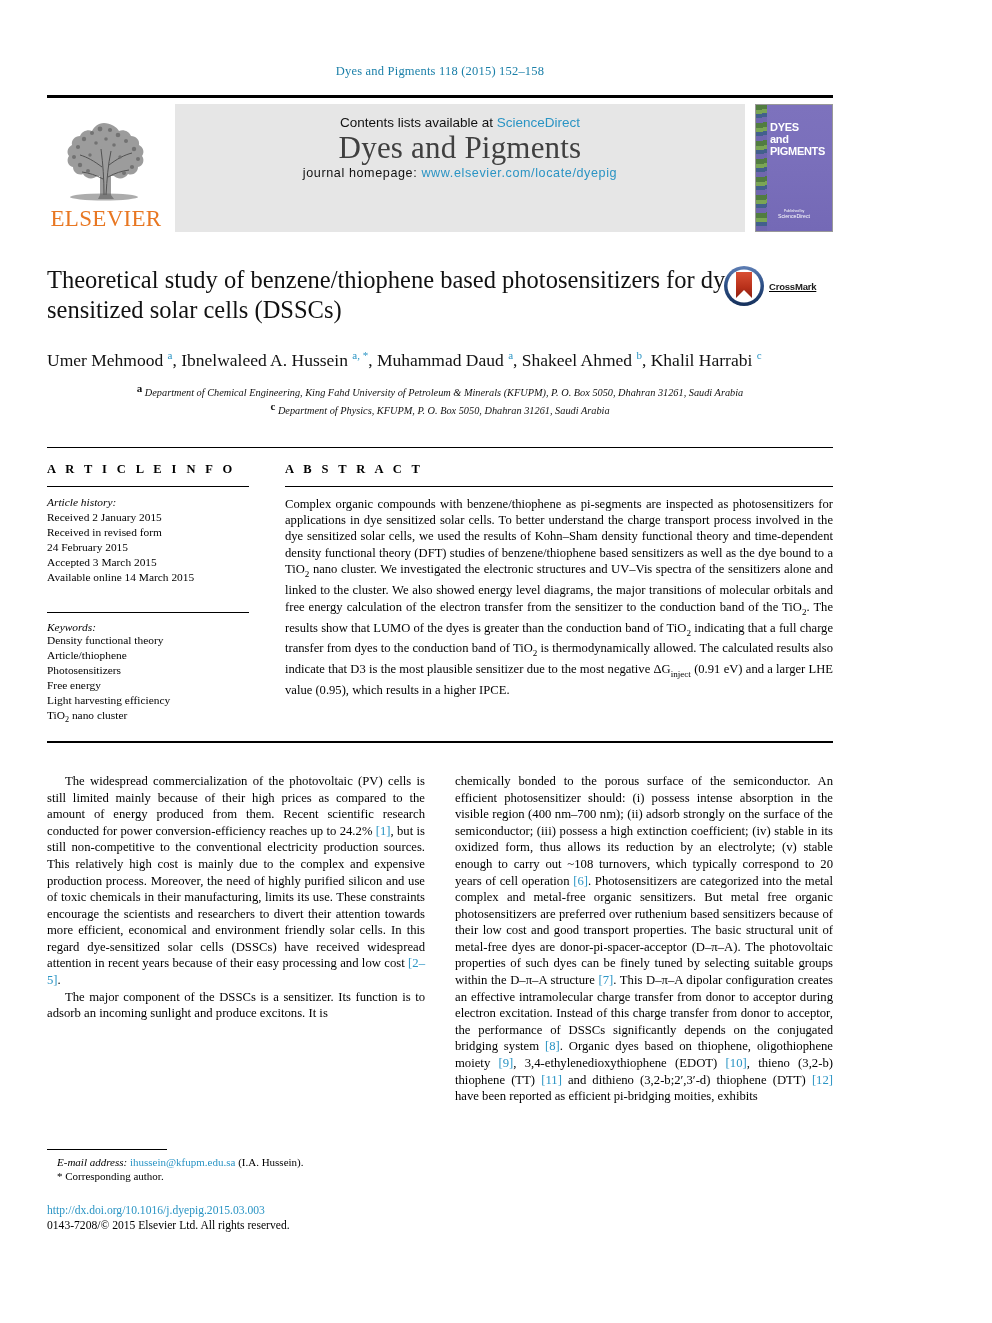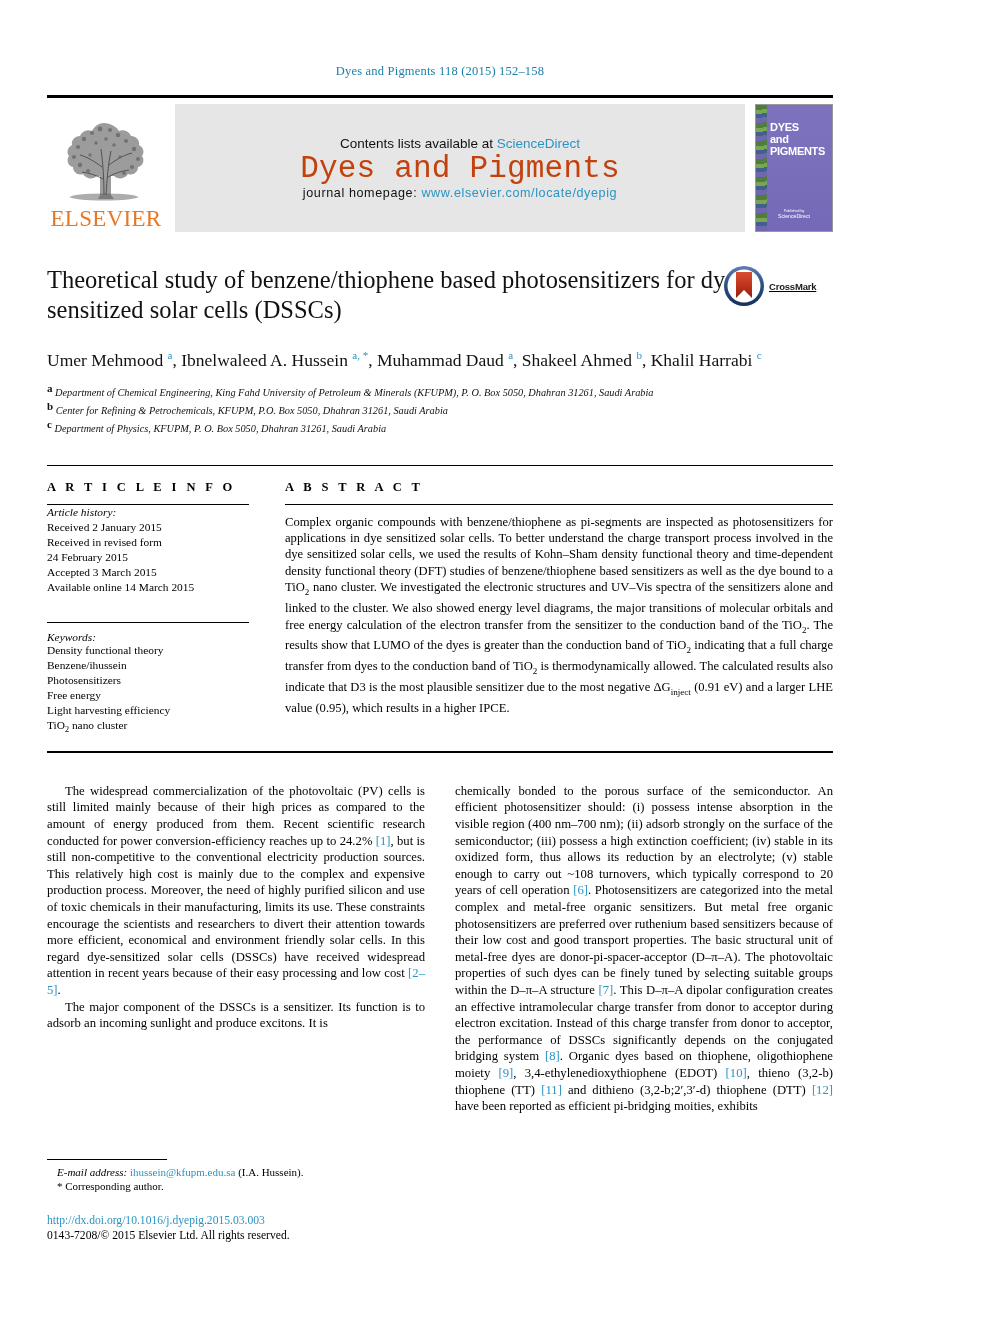--- a/index.html
+++ b/index.html
@@ -65,36 +65,36 @@
     font-weight: 400;
   }
   .contents-band {
     flex: 1 1 auto;
     background: #e6e6e6;
     margin-left: 10px;
     margin-right: 10px;
     display: flex;
     flex-direction: column;
     align-items: center;
-    justify-content: center;
+    justify-content: flex-start;
     padding: 11px 0 12px 0;
     box-sizing: border-box;
   }
   .contents-line {
     font-family: "Liberation Sans", sans-serif;
     font-size: 13.5px;
     color: #111;
   }
   .contents-line .sd {
     color: #2a94c4;
   }
   .journal-name {
-    font-family: Liberation Mono, monospace;
+    font-family: Liberation Serif, serif;
     font-size: 31px;
-    color: #c2410c;
+    color: #404040;
     letter-spacing: .2px;
   }
   .homepage-line {
     font-family: "Liberation Sans", sans-serif;
     font-size: 12.6px;
     letter-spacing: .6px;
     color: #111;
   }
   .homepage-line .url { color: #2a94c4; }
   .cover-thumb {
@@ -185,20 +185,21 @@
     color: #111;
     max-width: 800px;
   }
   .authors sup, .aff sup {
     color: #2a94c4;
     font-size: 11px;
     vertical-align: super;
   }
   .affiliations {
     margin-top: 10px;
+    text-align: center;
   }
   .aff {
     font-style: italic;
     font-size: 10.3px;
     line-height: 13.5px;
     color: #111;
   }
   .aff sup { font-style: normal; font-weight: bold; color:#111; }
 
   
@@ -222,21 +223,21 @@
     font-family: "Liberation Serif", serif;
     font-size: 12.5px;
     font-weight: bold;
     letter-spacing: 3.4px;
     margin: 14px 0 9px 0;
   }
   .rule { border-top: 1px solid #000; }
   .hist {
     font-size: 11.4px;
     line-height: 15px;
-    margin-top: 0;
+    margin-top: 8px;
   }
   .hist .lbl { font-style: italic; }
   .kw-block { margin-top: 27px; }
   .kw-title { font-style: italic; font-size: 11.4px; }
   .kw-list { font-size: 11.4px; line-height: 15px; }
   .abstract-body {
     margin-top: 9px;
     font-size: 12.6px;
     line-height: 16.4px;
     text-align: justify;
@@ -403,21 +404,20 @@
         <circle cx="21" cy="21" r="16.5" fill="#ffffff"></circle>
         <path d="M13 7 H29 V33 L21 25 L13 33 Z" fill="url(#cmRed)"></path>
       </svg>
       <span class="cm-word">CrossMark</span>
     </div>
 
     <div class="authors">Umer Mehmood <sup>a</sup>, Ibnelwaleed A. Hussein <sup>a, *</sup>, Muhammad Daud <sup>a</sup>, Shakeel Ahmed <sup>b</sup>, Khalil Harrabi <sup>c</sup></div>
 
     <div class="affiliations">
       <div class="aff"><sup>a</sup> Department of Chemical Engineering, King Fahd University of Petroleum &amp; Minerals (KFUPM), P. O. Box 5050, Dhahran 31261, Saudi Arabia</div>
-      <div class="aff"><sup>b</sup> Center for Refining &amp; Petrochemicals, KFUPM, P.O. Box 5050, Dhahran 31261, Saudi Arabia</div>
       <div class="aff"><sup>c</sup> Department of Physics, KFUPM, P. O. Box 5050, Dhahran 31261, Saudi Arabia</div>
     </div>
   </div>
 
   <div class="info-abstract">
     <div class="col-info">
       <div class="sec-head">A R T I C L E   I N F O</div>
       <div class="rule"></div>
       <div class="hist">
         <div class="lbl">Article history:</div>
@@ -425,21 +425,21 @@
         <div>Received in revised form</div>
         <div>24 February 2015</div>
         <div>Accepted 3 March 2015</div>
         <div>Available online 14 March 2015</div>
       </div>
       <div class="kw-block">
         <div class="rule"></div>
         <div class="kw-title" style="margin-top:8px">Keywords:</div>
         <div class="kw-list">
           <div>Density functional theory</div>
-          <div>Benzene/ihussein</div>
+          <div>Article/thiophene</div>
           <div>Photosensitizers</div>
           <div>Free energy</div>
           <div>Light harvesting efficiency</div>
           <div>TiO<sub>2</sub> nano cluster</div>
         </div>
       </div>
     </div>
 
     <div class="col-abstract">
       <div class="sec-head">A B S T R A C T</div>

